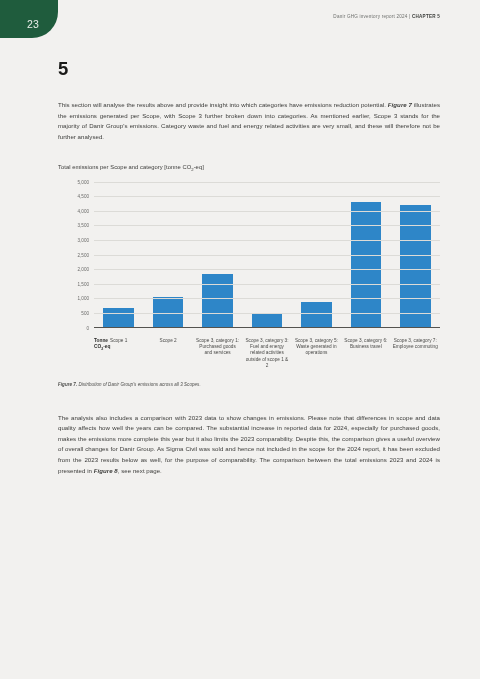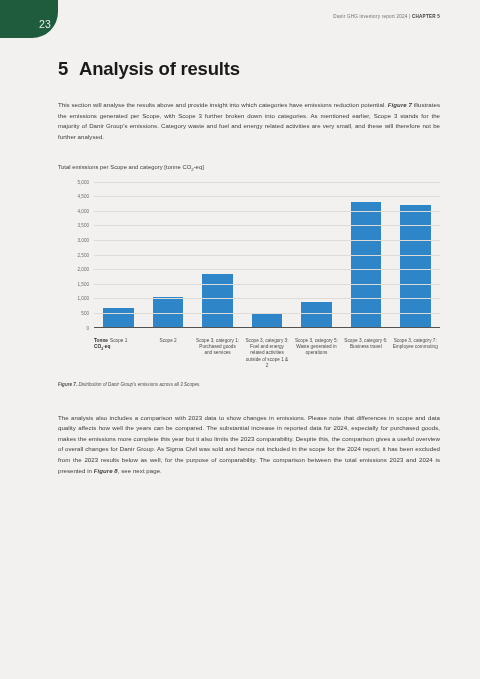--- a/index.html
+++ b/index.html
@@ -21,21 +21,21 @@
     position: absolute;
     left: 0;
     top: 0;
     width: 58px;
     height: 38px;
     background: #1f5c3d;
     border-bottom-right-radius: 26px;
   }
   #page-number {
     position: absolute;
-    left: 16px;
+    left: 4px;
     top: 0;
     width: 58px;
     height: 48px;
     display: flex;
     align-items: center;
     justify-content: center;
     padding-left: 0;
     box-sizing: border-box;
     color: #e9eee9;
     font-size: 10.5px;
@@ -204,21 +204,20 @@
 <div id="page-number">23</div>
 
 <div id="running-header">
   <span>Danir GHG inventory report 2024 | </span><span class="chapter-strong">CHAPTER 5</span>
 </div>
 
 <div id="content">
 
   <h1 id="page-title">
     <span>5</span>
-    <span>Analysis of results</span>
   </h1>
 
   <p class="body-par"><span>This section will analyse the results above and provide insight into which categories have emissions reduction potential. </span><span class="em">Figure 7</span><span> illustrates the emissions generated per Scope, with Scope 3 further broken down into categories. As mentioned earlier, Scope 3 stands for the majority of Danir Group's emissions. Category waste and fuel and energy related activities are very small, and these will therefore not be further analysed.</span></p>
 
   <div id="figure-block">
 
     <div id="chart-title"><span>Total emissions per Scope and category [tonne CO</span><sub>2</sub><span>-eq]</span></div>
 
     <div id="chart">
       <div id="y-axis">

